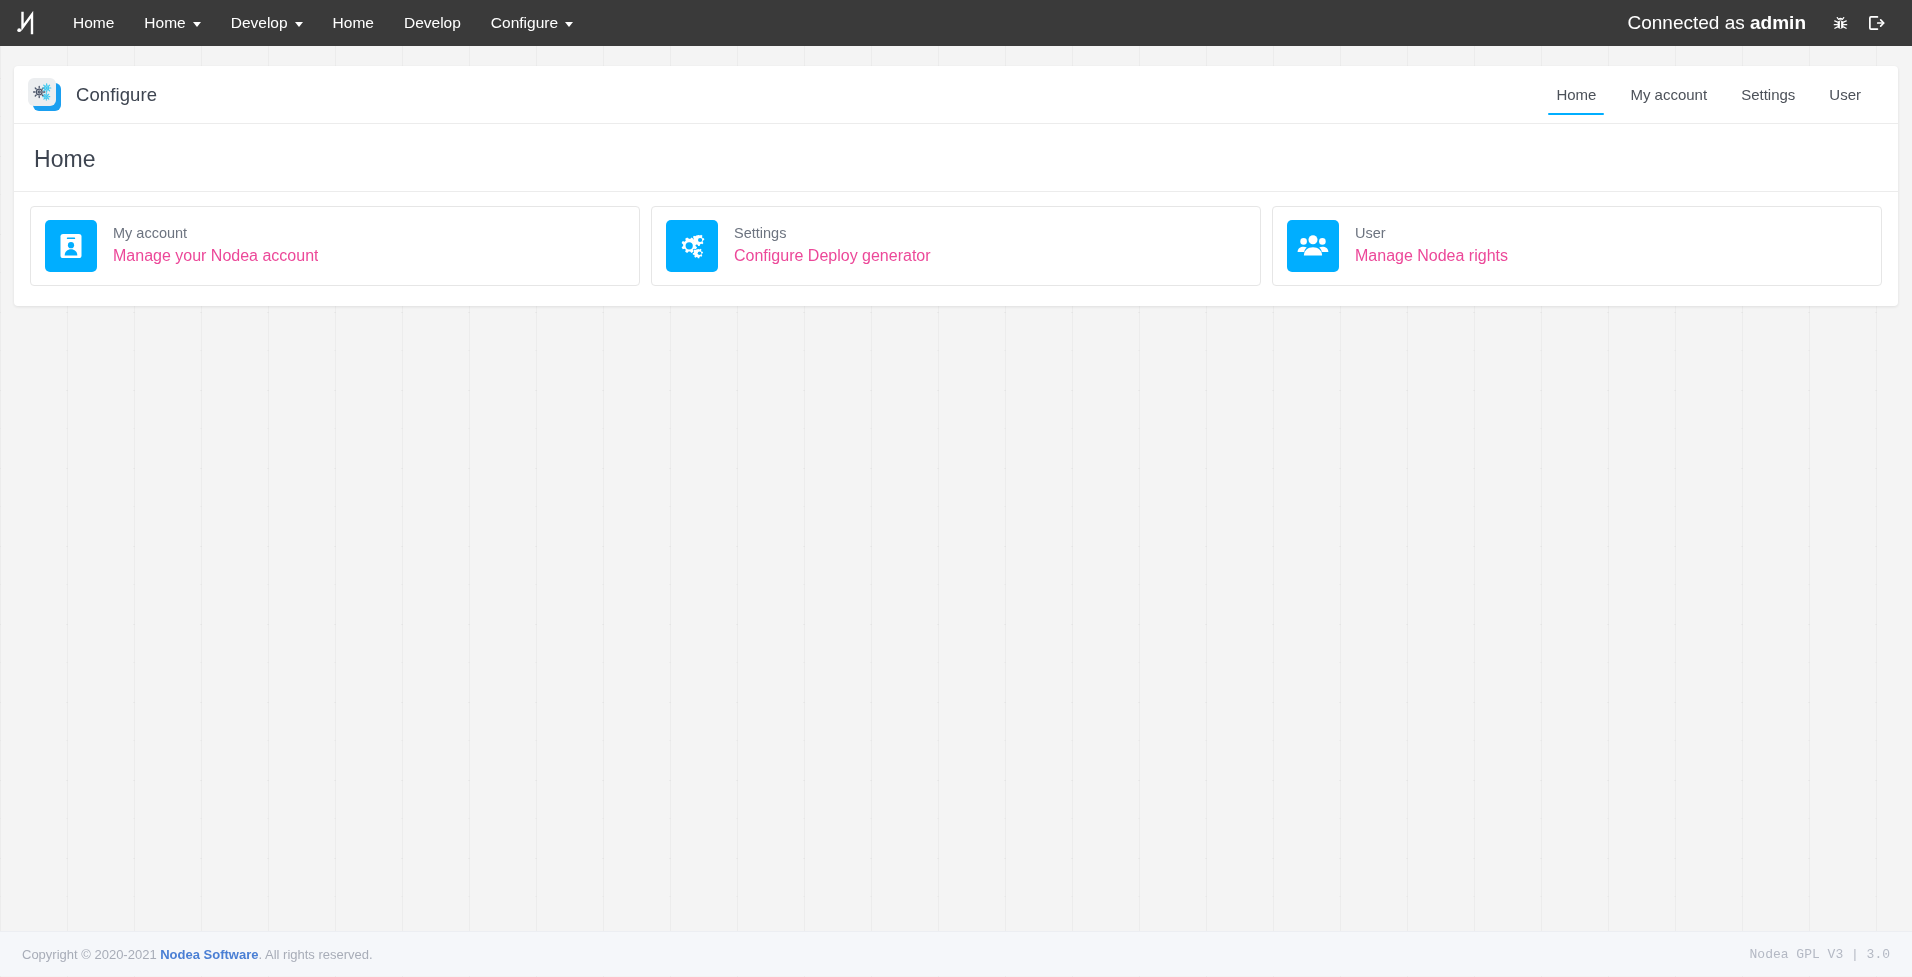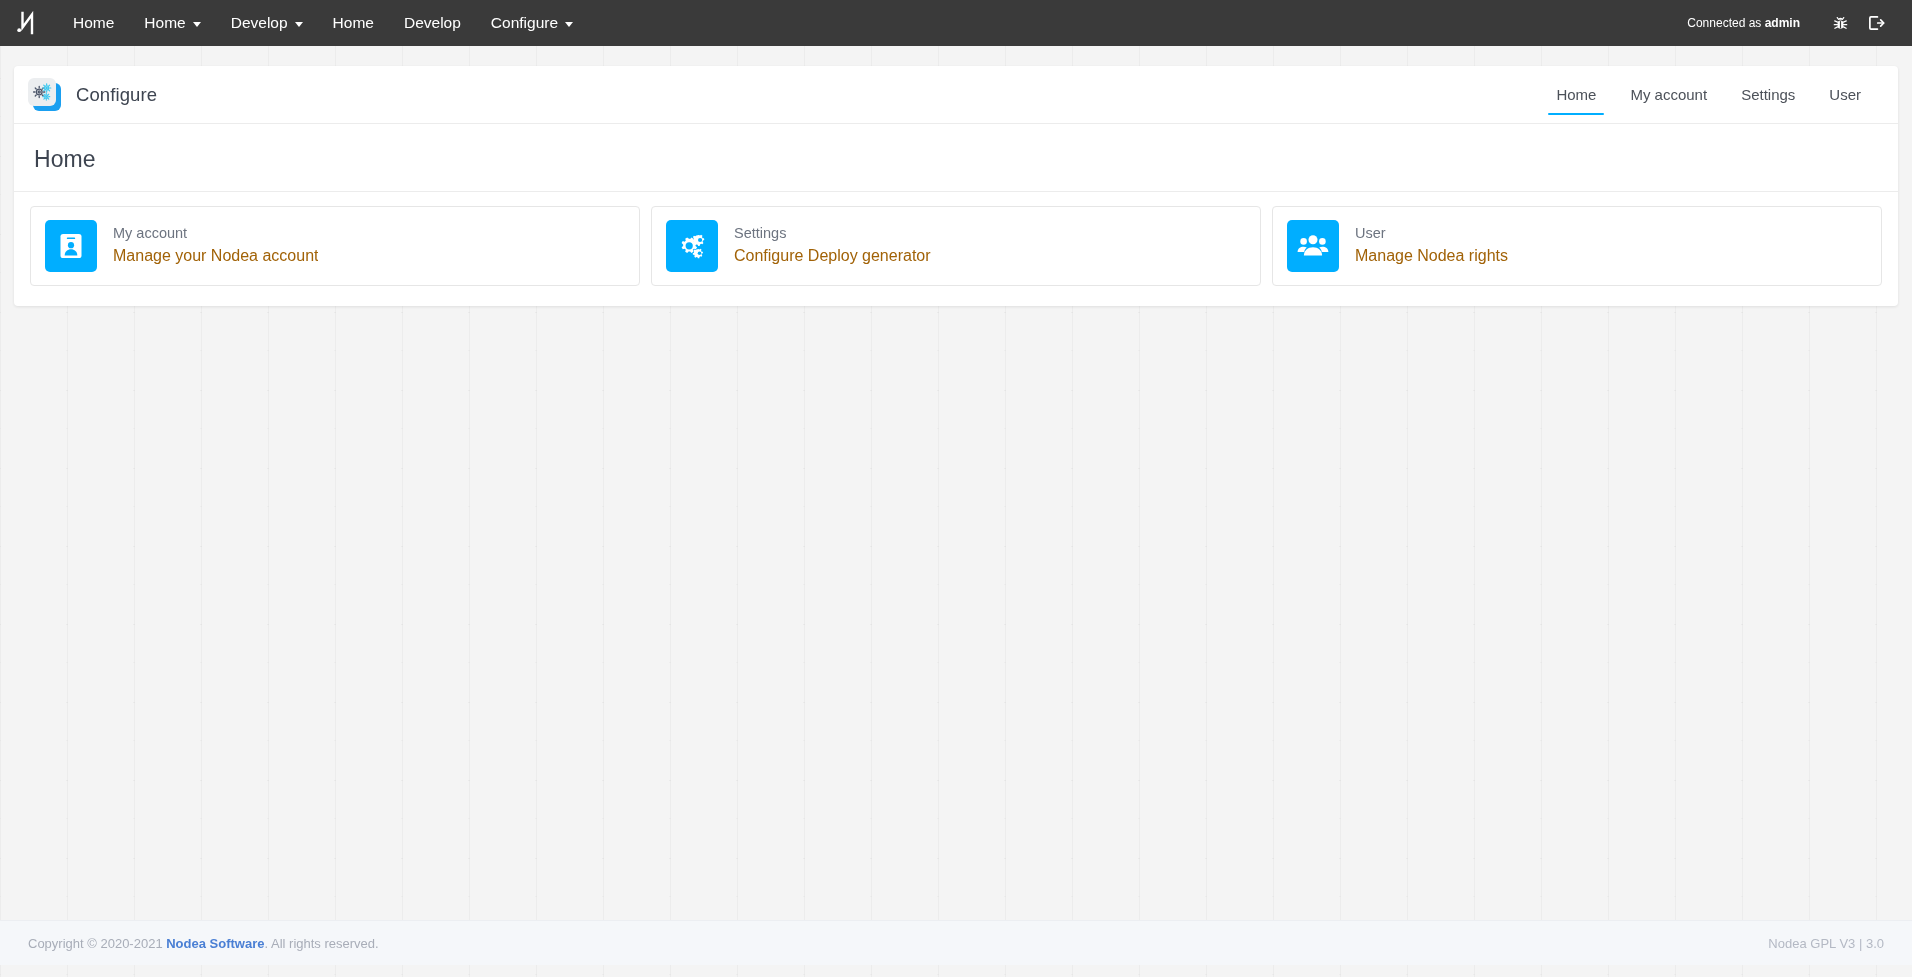--- a/index.html
+++ b/index.html
@@ -71,22 +71,22 @@
     top: 1px;
   }
   .nav-right {
     margin-left: auto;
     display: flex;
     align-items: center;
     gap: 0;
   }
   .connected-text {
     color: #ffffff;
-    font-size: 12px;
-    margin-right: 22px;
+    font-size: 19px;
+    margin-right: 16px;
     white-space: nowrap;
   }
   .connected-text b { font-weight: bold; }
   .nav-icon-btn {
     width: 36px;
     height: 30px;
     display: flex;
     align-items: center;
     justify-content: center;
     cursor: pointer;
@@ -211,53 +211,54 @@
   .card-label {
     font-size: 14.5px;
     color: #6d7480;
     line-height: 1.5;
     white-space: nowrap;
     overflow: hidden;
     text-overflow: ellipsis;
   }
   .card-desc {
     font-size: 16px;
-    color: #a16207;
+    color: #ec4899;
     line-height: 1.55;
     white-space: nowrap;
     overflow: hidden;
     text-overflow: ellipsis;
   }
 
   
   .footer {
     position: absolute;
-    bottom: 12px;
+    bottom: 1px;
     left: 0;
     right: 0;
     height: 45px;
     background: #f5f7fa;
     border-top: 1px solid #eceef2;
     display: flex;
     align-items: center;
-    padding: 0 28px;
+    padding: 0 22px;
     font-size: 13px;
     color: #a8adb8;
     z-index: 15;
   }
   .footer-left { white-space: nowrap; }
   .footer-link {
     color: #4a7fd4;
     text-decoration: none;
     font-weight: bold;
   }
   .footer-right {
     margin-left: auto;
     white-space: nowrap;
     color: #b4b9c4;
+    font-family: Liberation Mono, monospace;
   }
 </style>
 </head>
 <body>
 
 <nav class="navbar">
   <div class="brand-logo">
     <svg width="22" height="24" viewBox="0 0 22 24" aria-hidden="true">
       <path d="M6.5 2 L6.5 16.5 L16 3.5 L16 22" stroke="#ffffff" stroke-width="2.4" fill="none" stroke-linecap="square"></path>
       <circle cx="3.2" cy="19.2" r="1.9" fill="#ffffff"></circle>

